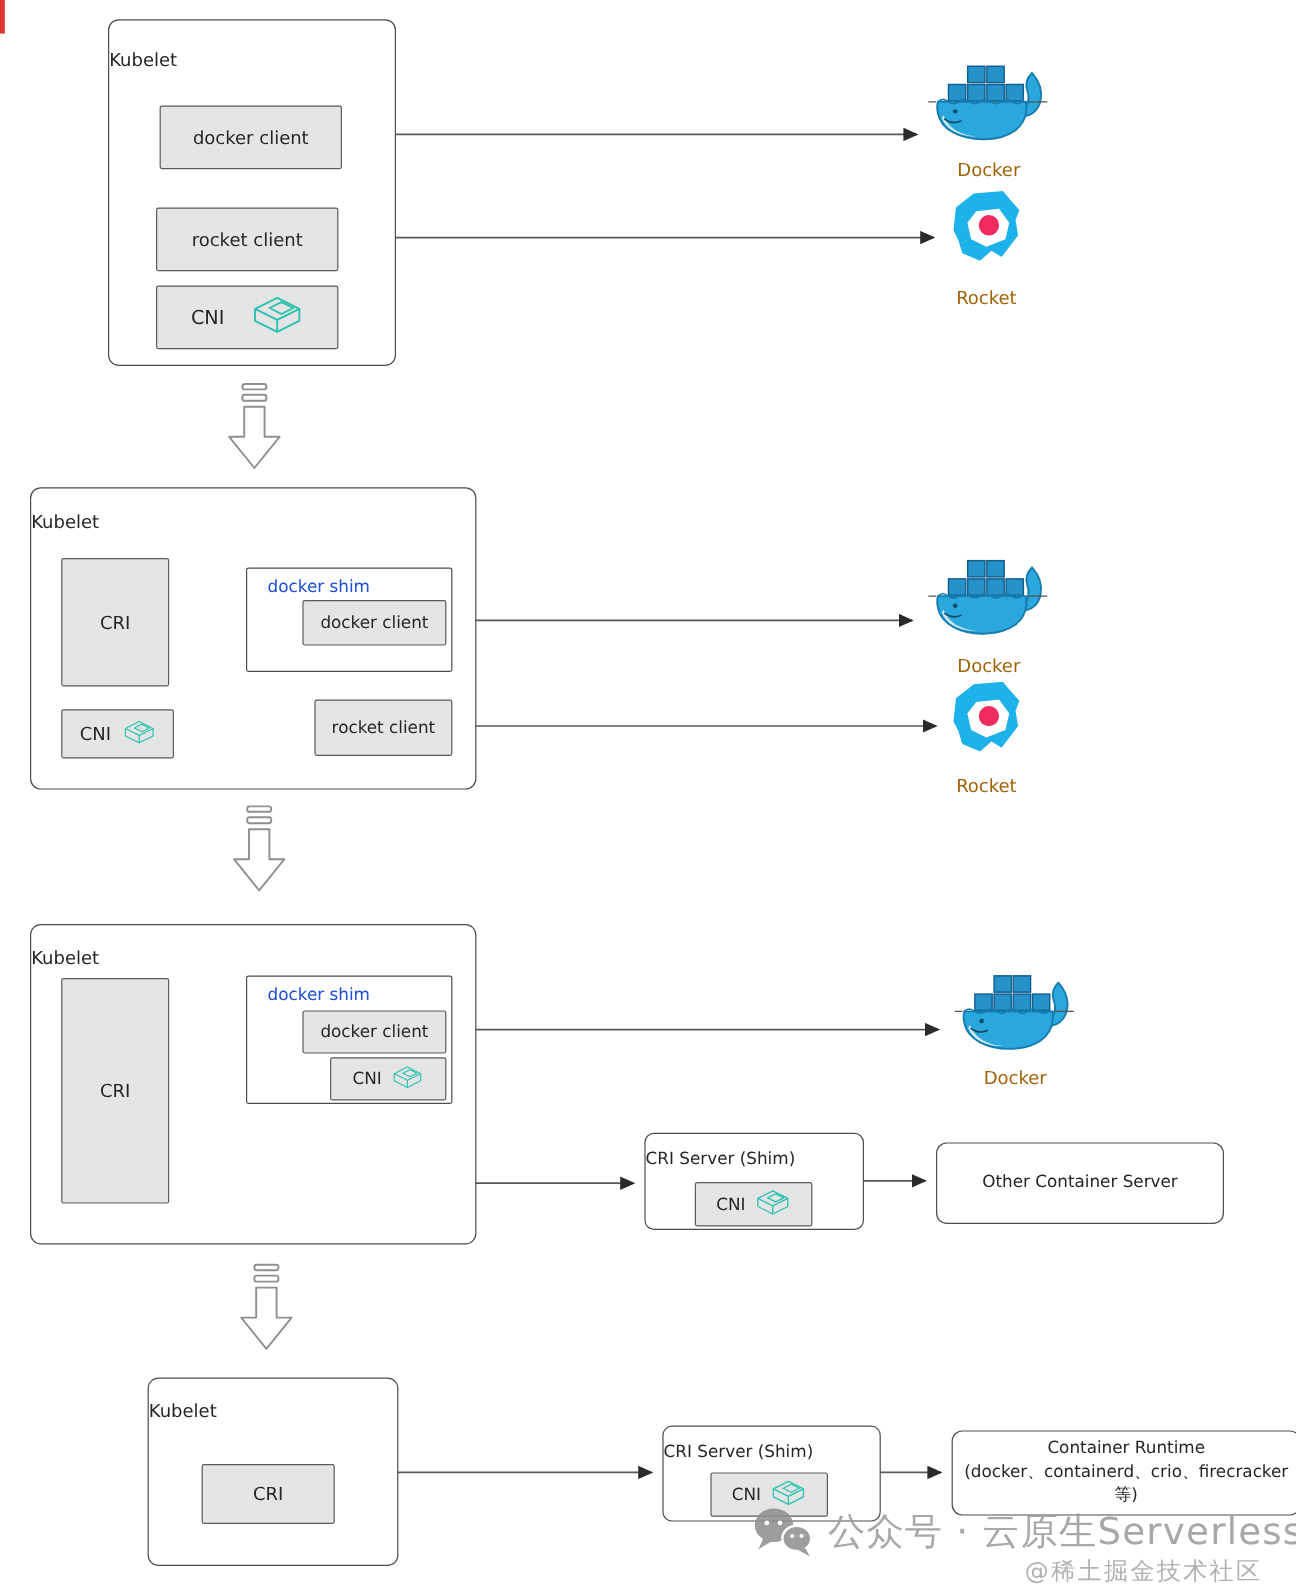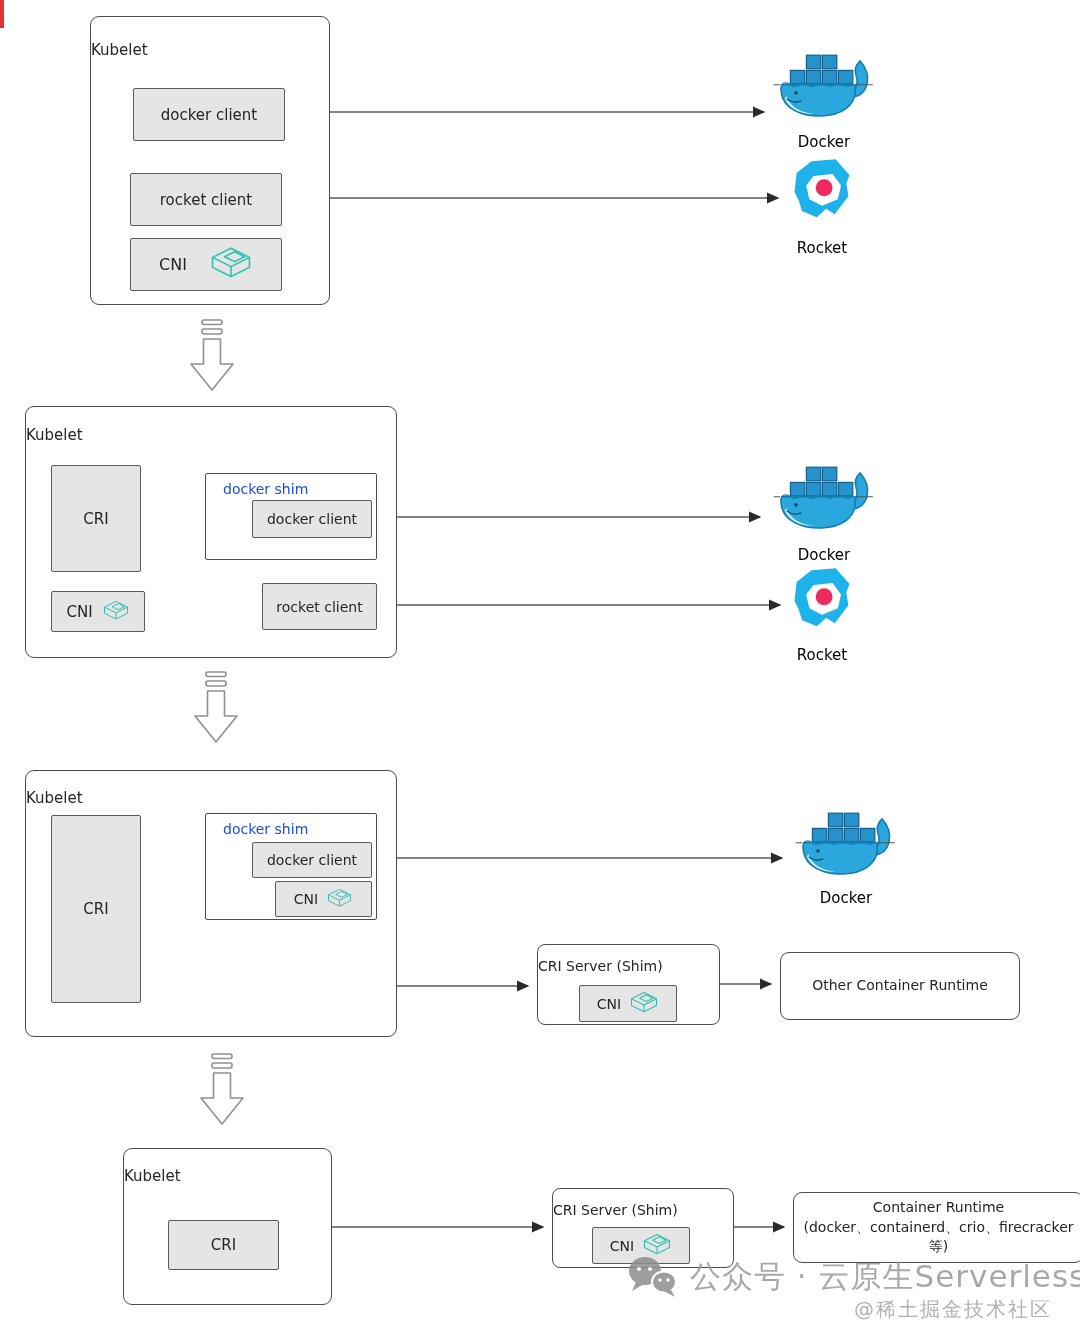--- a/index.html
+++ b/index.html
@@ -10,21 +10,21 @@
   .abs{position:absolute;}
   svg.connectors{position:absolute;left:0;top:0;width:1080px;height:1326px;}
   .outline-box{position:absolute;background:#ffffff;border:1.6px solid #4d4d4d;border-radius:9px;}
   .square-box{position:absolute;background:#ffffff;border:1.5px solid #4d4d4d;border-radius:2px;}
   .gray-box{
     position:absolute;background:#e5e5e5;border:1.5px solid #5a5a5a;border-radius:2px;
     display:flex;align-items:center;justify-content:center;font-size:15px;color:#252525;
   }
   .box-title{position:absolute;left:0;right:0;text-align:left;font-size:15px;color:#252525;}
   .shim-label{position:absolute;top:7px;left:17px;font-size:14px;color:#1d4ed8;}
-  .icon-label{position:absolute;text-align:center;font-size:15px;color:#000000;}
+  .icon-label{position:absolute;text-align:center;font-size:15px;color:#a16207;}
   .cni-row{display:flex;align-items:center;justify-content:center;}
   .runtime-box{
     position:absolute;background:#fff;border:1.6px solid #4d4d4d;border-radius:9px;
     display:flex;flex-direction:column;align-items:center;justify-content:center;
     text-align:center;font-size:14px;line-height:1.4;color:#252525;padding:0 8px;box-sizing:border-box;
   }
   .watermark{
     position:absolute;left:628px;top:1256px;display:flex;align-items:center;gap:12px;
     color:#9a9a9a;font-size:31px;letter-spacing:1px;opacity:.85;white-space:nowrap;
   }
@@ -195,21 +195,21 @@
   <div class="outline-box" style="left:537px;top:944px;width:181px;height:79px;border-radius:8px">
     <div class="box-title" style="top:13px;font-size:14px">CRI Server (Shim)</div>
   </div>
   <div class="gray-box cni-row" style="left:579px;top:985px;width:96px;height:35px;gap:8px;font-size:14px">
     <span>CNI</span>
     <svg width="30" height="25">
         <use href="#sym-cni"></use>
       </svg>
   </div>
   <div class="runtime-box" style="left:780px;top:952px;width:240px;height:68px">
-    <span>Other Container Runtime</span>
+    <span>Other Container Server</span>
   </div>
 
   <div class="outline-box" style="left:123px;top:1148px;width:207px;height:155px">
     <div class="box-title" style="top:18px">Kubelet</div>
   </div>
   <div class="gray-box" style="left:168px;top:1220px;width:109px;height:48px">
     <span>CRI</span>
   </div>
   <div class="outline-box" style="left:552px;top:1188px;width:180px;height:78px;border-radius:8px">
     <div class="box-title" style="top:13px;font-size:14px">CRI Server (Shim)</div>

